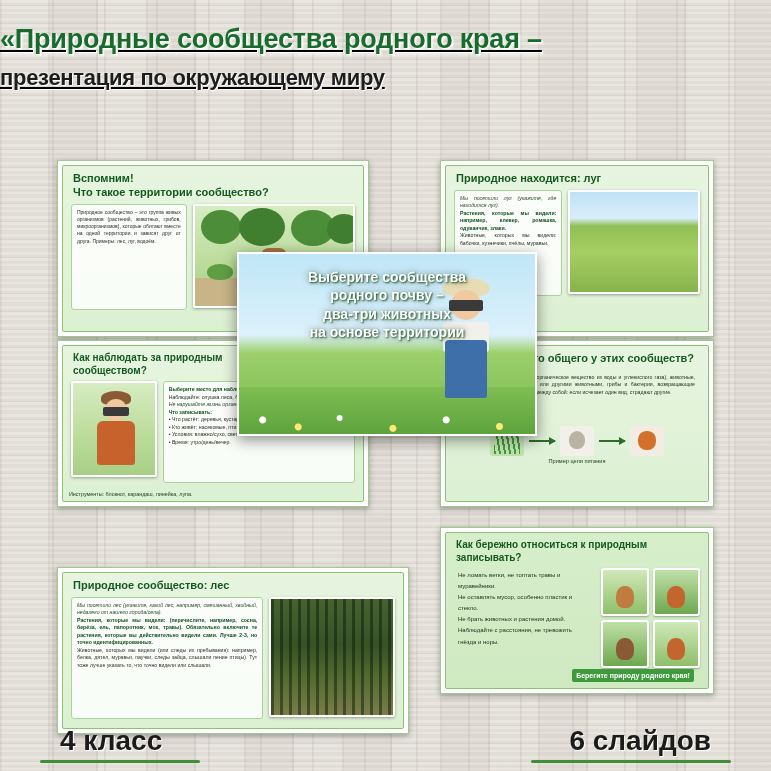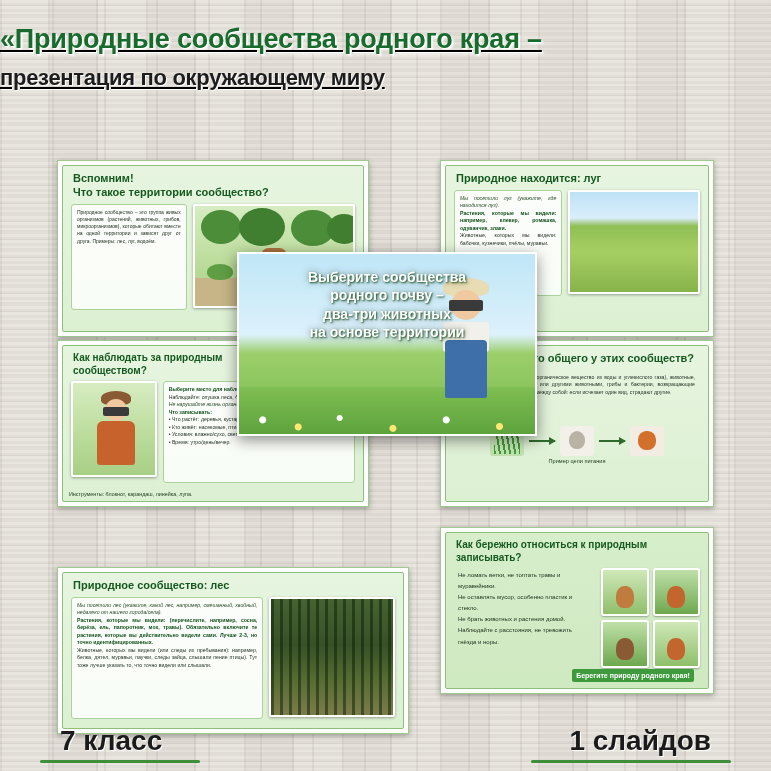--- a/index.html
+++ b/index.html
@@ -331,17 +331,17 @@
   </div>
   <div class="cs-title">
     <span>Выберите сообщества</span><br>
     <span>родного почву –</span><br>
     <span>два-три животных</span><br>
     <span>на основе территории</span>
   </div>
 </div>
 
 <div class="footer">
-  <div class="badge left">7 класс</div>
+  <div class="badge left">4 класс</div>
   <div class="underline" style="left:40px;width:160px;bottom:-6px;"></div>
-  <div class="badge right">1 слайдов</div>
+  <div class="badge right">6 слайдов</div>
   <div class="underline" style="right:40px;width:200px;bottom:-6px;"></div>
 </div>
 
 </body></html>

